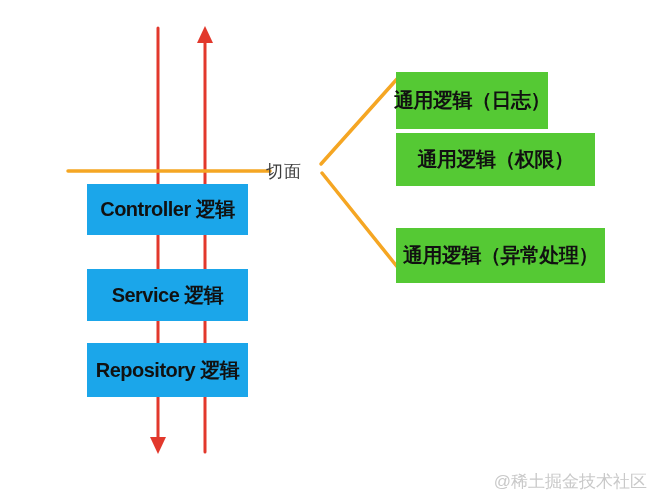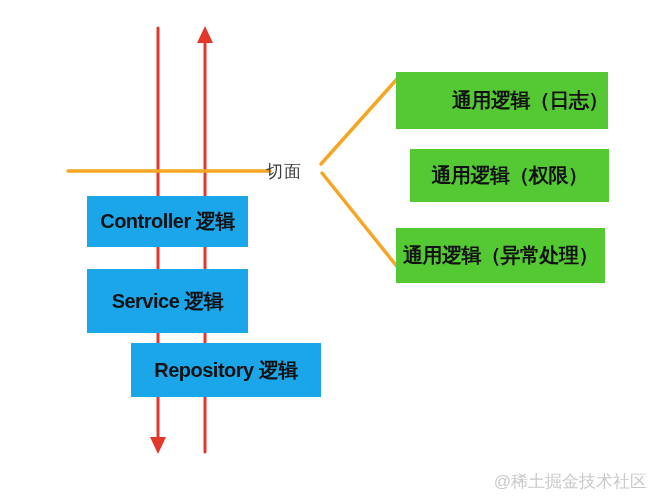--- a/index.html
+++ b/index.html
@@ -43,26 +43,26 @@
     align-items: center;
     justify-content: center;
     font-weight: 700;
     color: var(--box-text, #111111);
     white-space: nowrap;
     letter-spacing: -0.5px;
   }
   .box.blue { background: var(--layer-box, #1ba6ea); font-size: 20px; }
   .box.green { background: var(--aspect-box, #55c934); font-size: 20px; }
 
-  .box-controller  { left: 87px;  top: 196px; width: 161px; height: 51px; }
-  .box-service     { left: 87px;  top: 269px; width: 161px; height: 64px; }
-  .box-repository  { left: 87px;  top: 343px; width: 190px; height: 54px; margin-left: 44px; }
+  .box-controller  { left: 87px;  top: 184px; width: 161px; height: 51px; }
+  .box-service     { left: 87px;  top: 269px; width: 161px; height: 52px; }
+  .box-repository  { left: 87px;  top: 343px; width: 161px; height: 54px; }
 
-  .box-log         { left: 396px; top: 72px;  width: 212px; height: 57px; justify-content: flex-end; }
-  .box-auth        { left: 396px; top: 149px; width: 199px; height: 53px; margin-left: 14px; }
+  .box-log         { left: 396px; top: 72px;  width: 152px; height: 57px; }
+  .box-auth        { left: 396px; top: 133px; width: 199px; height: 53px; }
   .box-exception   { left: 396px; top: 212px; width: 209px; height: 55px; margin-top: 16px; }
 
   .aspect-label {
     position: absolute;
     left: 266px;
     top: 160px;
     font-size: 17px;
     color: var(--label-text, #3d3d3d);
     letter-spacing: 1px;
   }

